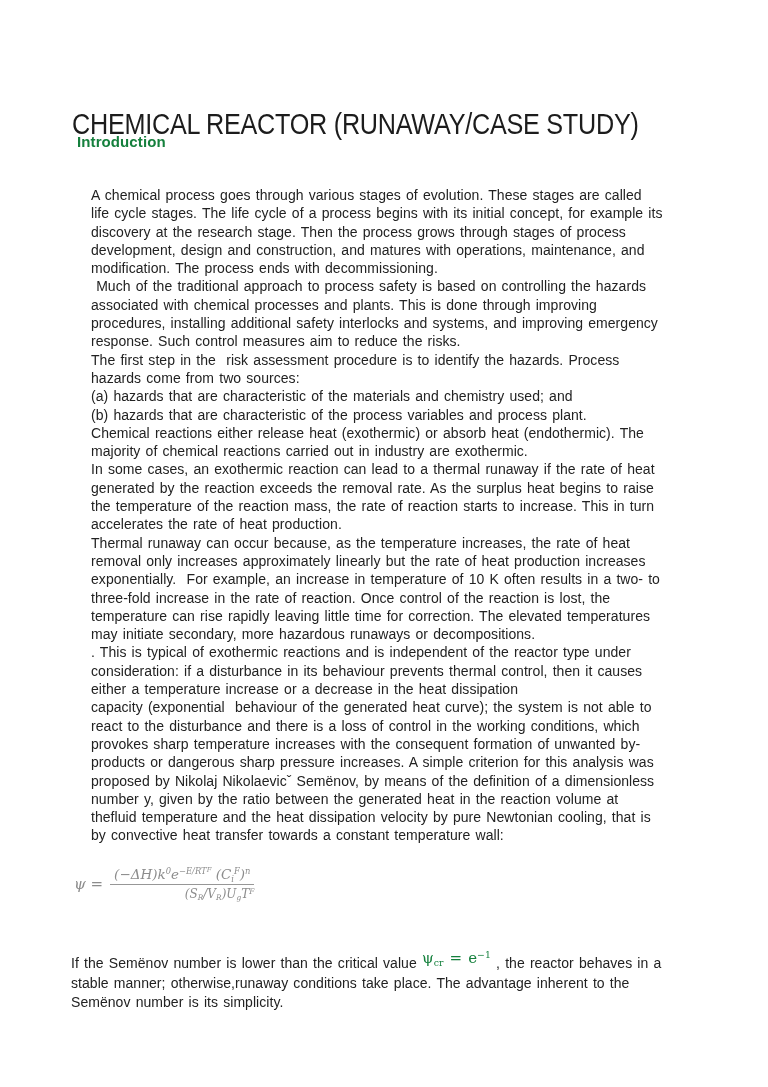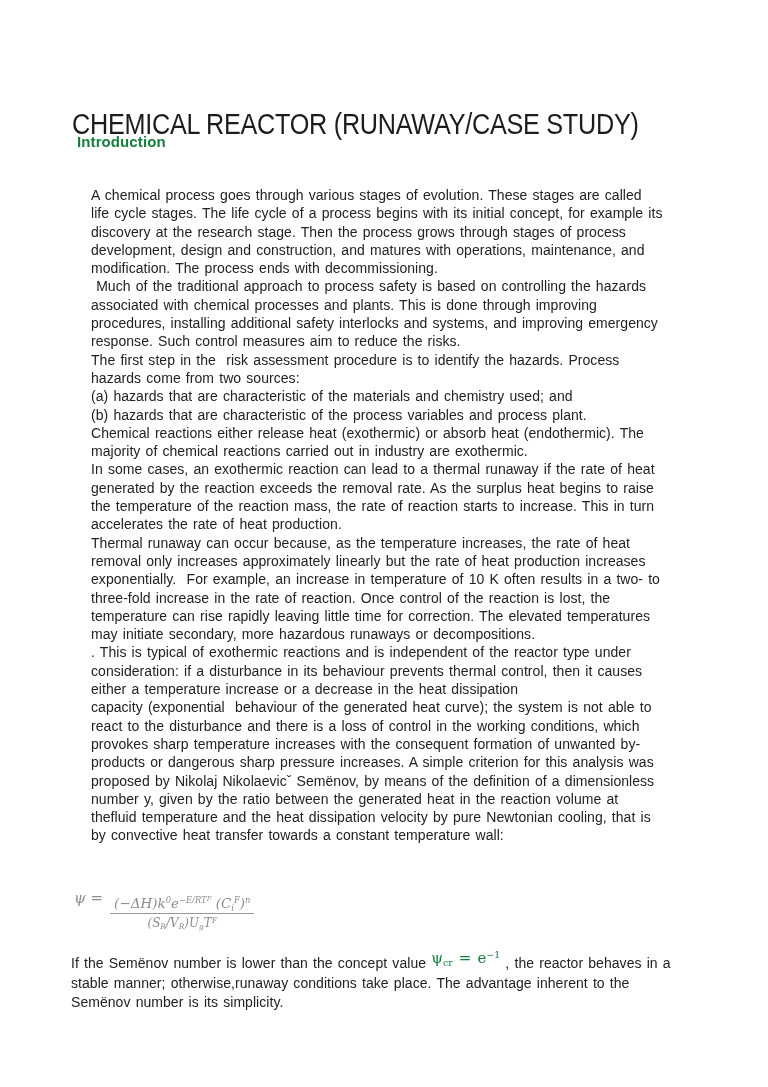--- a/index.html
+++ b/index.html
@@ -51,21 +51,21 @@
     position: absolute;
     left: 74px; top: 866px;
     display: flex;
     align-items: center;
     font-family: "DejaVu Serif", "Liberation Serif", serif;
     font-style: italic;
     color: #8c8c8c;
     font-size: 14px;
   }
   .eq-lhs { margin-right: 7px; font-size: 15px; }
-  .frac { display: inline-block; text-align: center; vertical-align: middle; margin-top: 29px; }
+  .frac { display: inline-block; text-align: right; vertical-align: middle; }
   .frac-num {
     display: block;
     padding: 0 4px 2px 4px;
     border-bottom: 1.2px solid #979797;
     font-size: 13.5px;
     white-space: nowrap;
   }
   .frac-den {
     display: block;
     padding-top: 2px;
@@ -143,17 +143,17 @@
 by convective heat transfer towards a constant temperature wall:</div>
 
   <div class="equation-block">
     <span class="eq-lhs">ψ =</span>
     <span class="frac">
       <span class="frac-num"><span class="tk-b">(−ΔH)k</span><span class="tk-sup">0</span><span class="tk-b">e</span><span class="tk-sup">−E/RT</span><span class="tk-sup2">F</span><span class="tk-b"> (C</span><span class="tk-sub">i</span><span class="tk-sup">F</span><span class="tk-b">)</span><span class="tk-sup">n</span></span>
       <span class="frac-den"><span class="tk-b">(S</span><span class="tk-sub">R</span><span class="tk-b">/V</span><span class="tk-sub">R</span><span class="tk-b">)U</span><span class="tk-sub">g</span><span class="tk-b">T</span><span class="tk-sup">F</span></span>
     </span>
   </div>
 
-  <div class="closing-text"><span>If the Semënov number is lower than the concept value </span><span class="inline-eq"><span class="tk-b">ψ</span><span class="tk-sub">cr</span><span class="tk-b"> = e</span><span class="tk-sup">−1</span></span><span> , the reactor behaves in a
+  <div class="closing-text"><span>If the Semënov number is lower than the critical value </span><span class="inline-eq"><span class="tk-b">ψ</span><span class="tk-sub">cr</span><span class="tk-b"> = e</span><span class="tk-sup">−1</span></span><span> , the reactor behaves in a
 stable manner; otherwise,runaway conditions take place. The advantage inherent to the
 Semënov number is its simplicity.</span></div>
 
 </div>
 
 </body></html>

